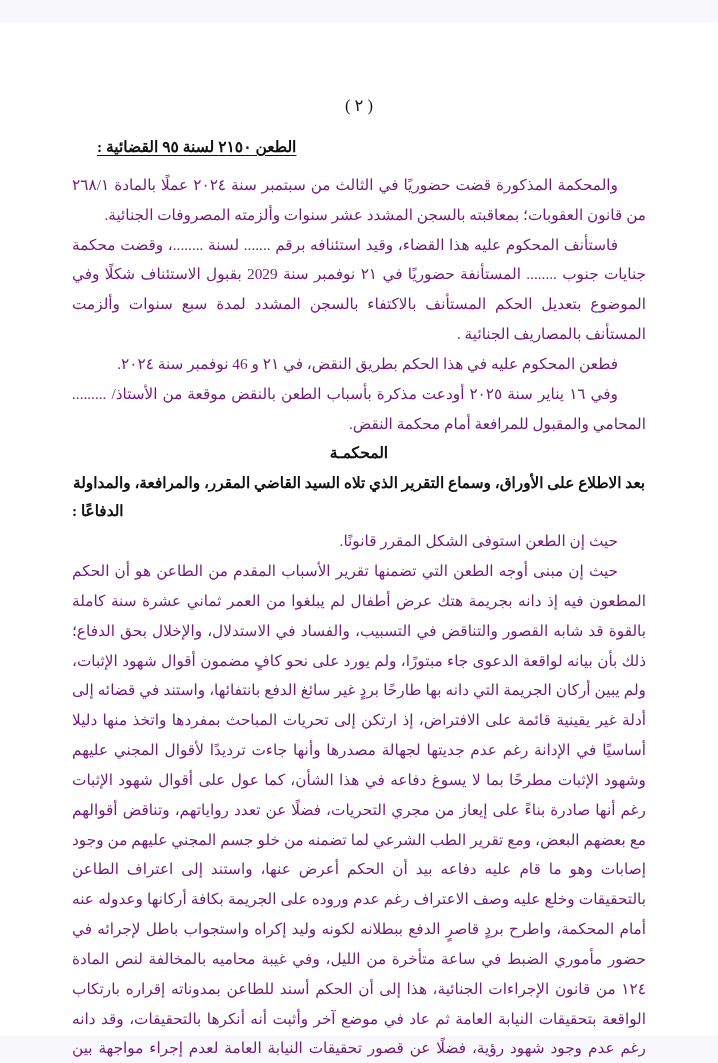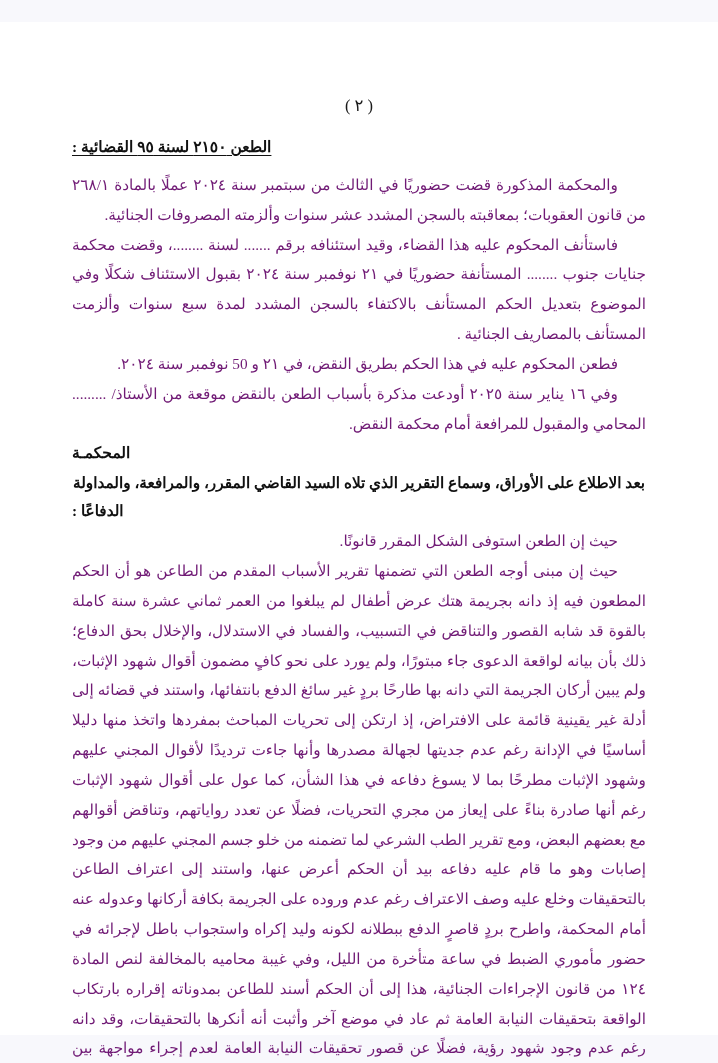--- a/index.html
+++ b/index.html
@@ -58,34 +58,35 @@
     text-align: left;
     font-size: 15.5px;
     font-weight: bold;
     margin: 0 0 14px 0;
     color: #111111;
     direction: rtl;
   }
   .case-heading span.u {
     text-decoration: underline;
     text-underline-offset: 3px;
+    margin-left: 25px;
   }
 
   p.para {
     font-size: 15.3px;
     line-height: 1.95;
     margin: 0 0 2px 0;
     text-align: justify;
     text-justify: inter-word;
     text-indent: 28px;
     color: #701a75;
   }
 
   .court-title {
-    text-align: left;
+    text-align: center;
     font-size: 15.5px;
     font-weight: bold;
     margin: 6px 0 6px 0;
     letter-spacing: 0.5px;
     color: #111111;
   }
 
   .preamble {
     font-size: 15.3px;
     font-weight: bold;
@@ -120,23 +121,23 @@
 
     <div class="page-number">( ٢ )</div>
 
     <div class="case-heading">
       <span class="u">الطعن ٢١٥٠ لسنة ٩٥ القضائية :</span>
     </div>
 
     <div class="body-block">
       <p class="para">والمحكمة المذكورة قضت حضوريًا في الثالث من سبتمبر سنة ٢٠٢٤ عملًا بالمادة ٢٦٨/١ من قانون العقوبات؛ بمعاقبته بالسجن المشدد عشر سنوات وألزمته المصروفات الجنائية.</p>
 
-      <p class="para">فاستأنف المحكوم عليه هذا القضاء، وقيد استئنافه برقم ....... لسنة ........، وقضت محكمة جنايات جنوب ........ المستأنفة حضوريًا في ٢١ نوفمبر سنة ٢٠٢٤ بقبول الاستئناف شكلًا وفي الموضوع بتعديل الحكم المستأنف بالاكتفاء بالسجن المشدد لمدة سبع سنوات وألزمت المستأنف بالمصاريف الجنائية .</p>
+      <p class="para">فاستأنف المحكوم عليه هذا القضاء، وقيد استئنافه برقم ....... لسنة ........، وقضت محكمة جنايات جنوب ........ المستأنفة حضوريًا في ٢١ نوفمبر سنة 2029 بقبول الاستئناف شكلًا وفي الموضوع بتعديل الحكم المستأنف بالاكتفاء بالسجن المشدد لمدة سبع سنوات وألزمت المستأنف بالمصاريف الجنائية .</p>
 
-      <p class="para">فطعن المحكوم عليه في هذا الحكم بطريق النقض، في ٢١ و 50 نوفمبر سنة ٢٠٢٤.</p>
+      <p class="para">فطعن المحكوم عليه في هذا الحكم بطريق النقض، في ٢١ و 46 نوفمبر سنة ٢٠٢٤.</p>
 
       <p class="para">وفي ١٦ يناير سنة ٢٠٢٥ أودعت مذكرة بأسباب الطعن بالنقض موقعة من الأستاذ/ ......... المحامي والمقبول للمرافعة أمام محكمة النقض.</p>
 
     </div>
 
     <div class="court-title">المحكمـة</div>
 
     <div class="preamble">بعد الاطلاع على الأوراق، وسماع التقرير الذي تلاه السيد القاضي المقرر، والمرافعة، والمداولة</div>
 
     <div class="legal-label">الدفاعًا :</div>

